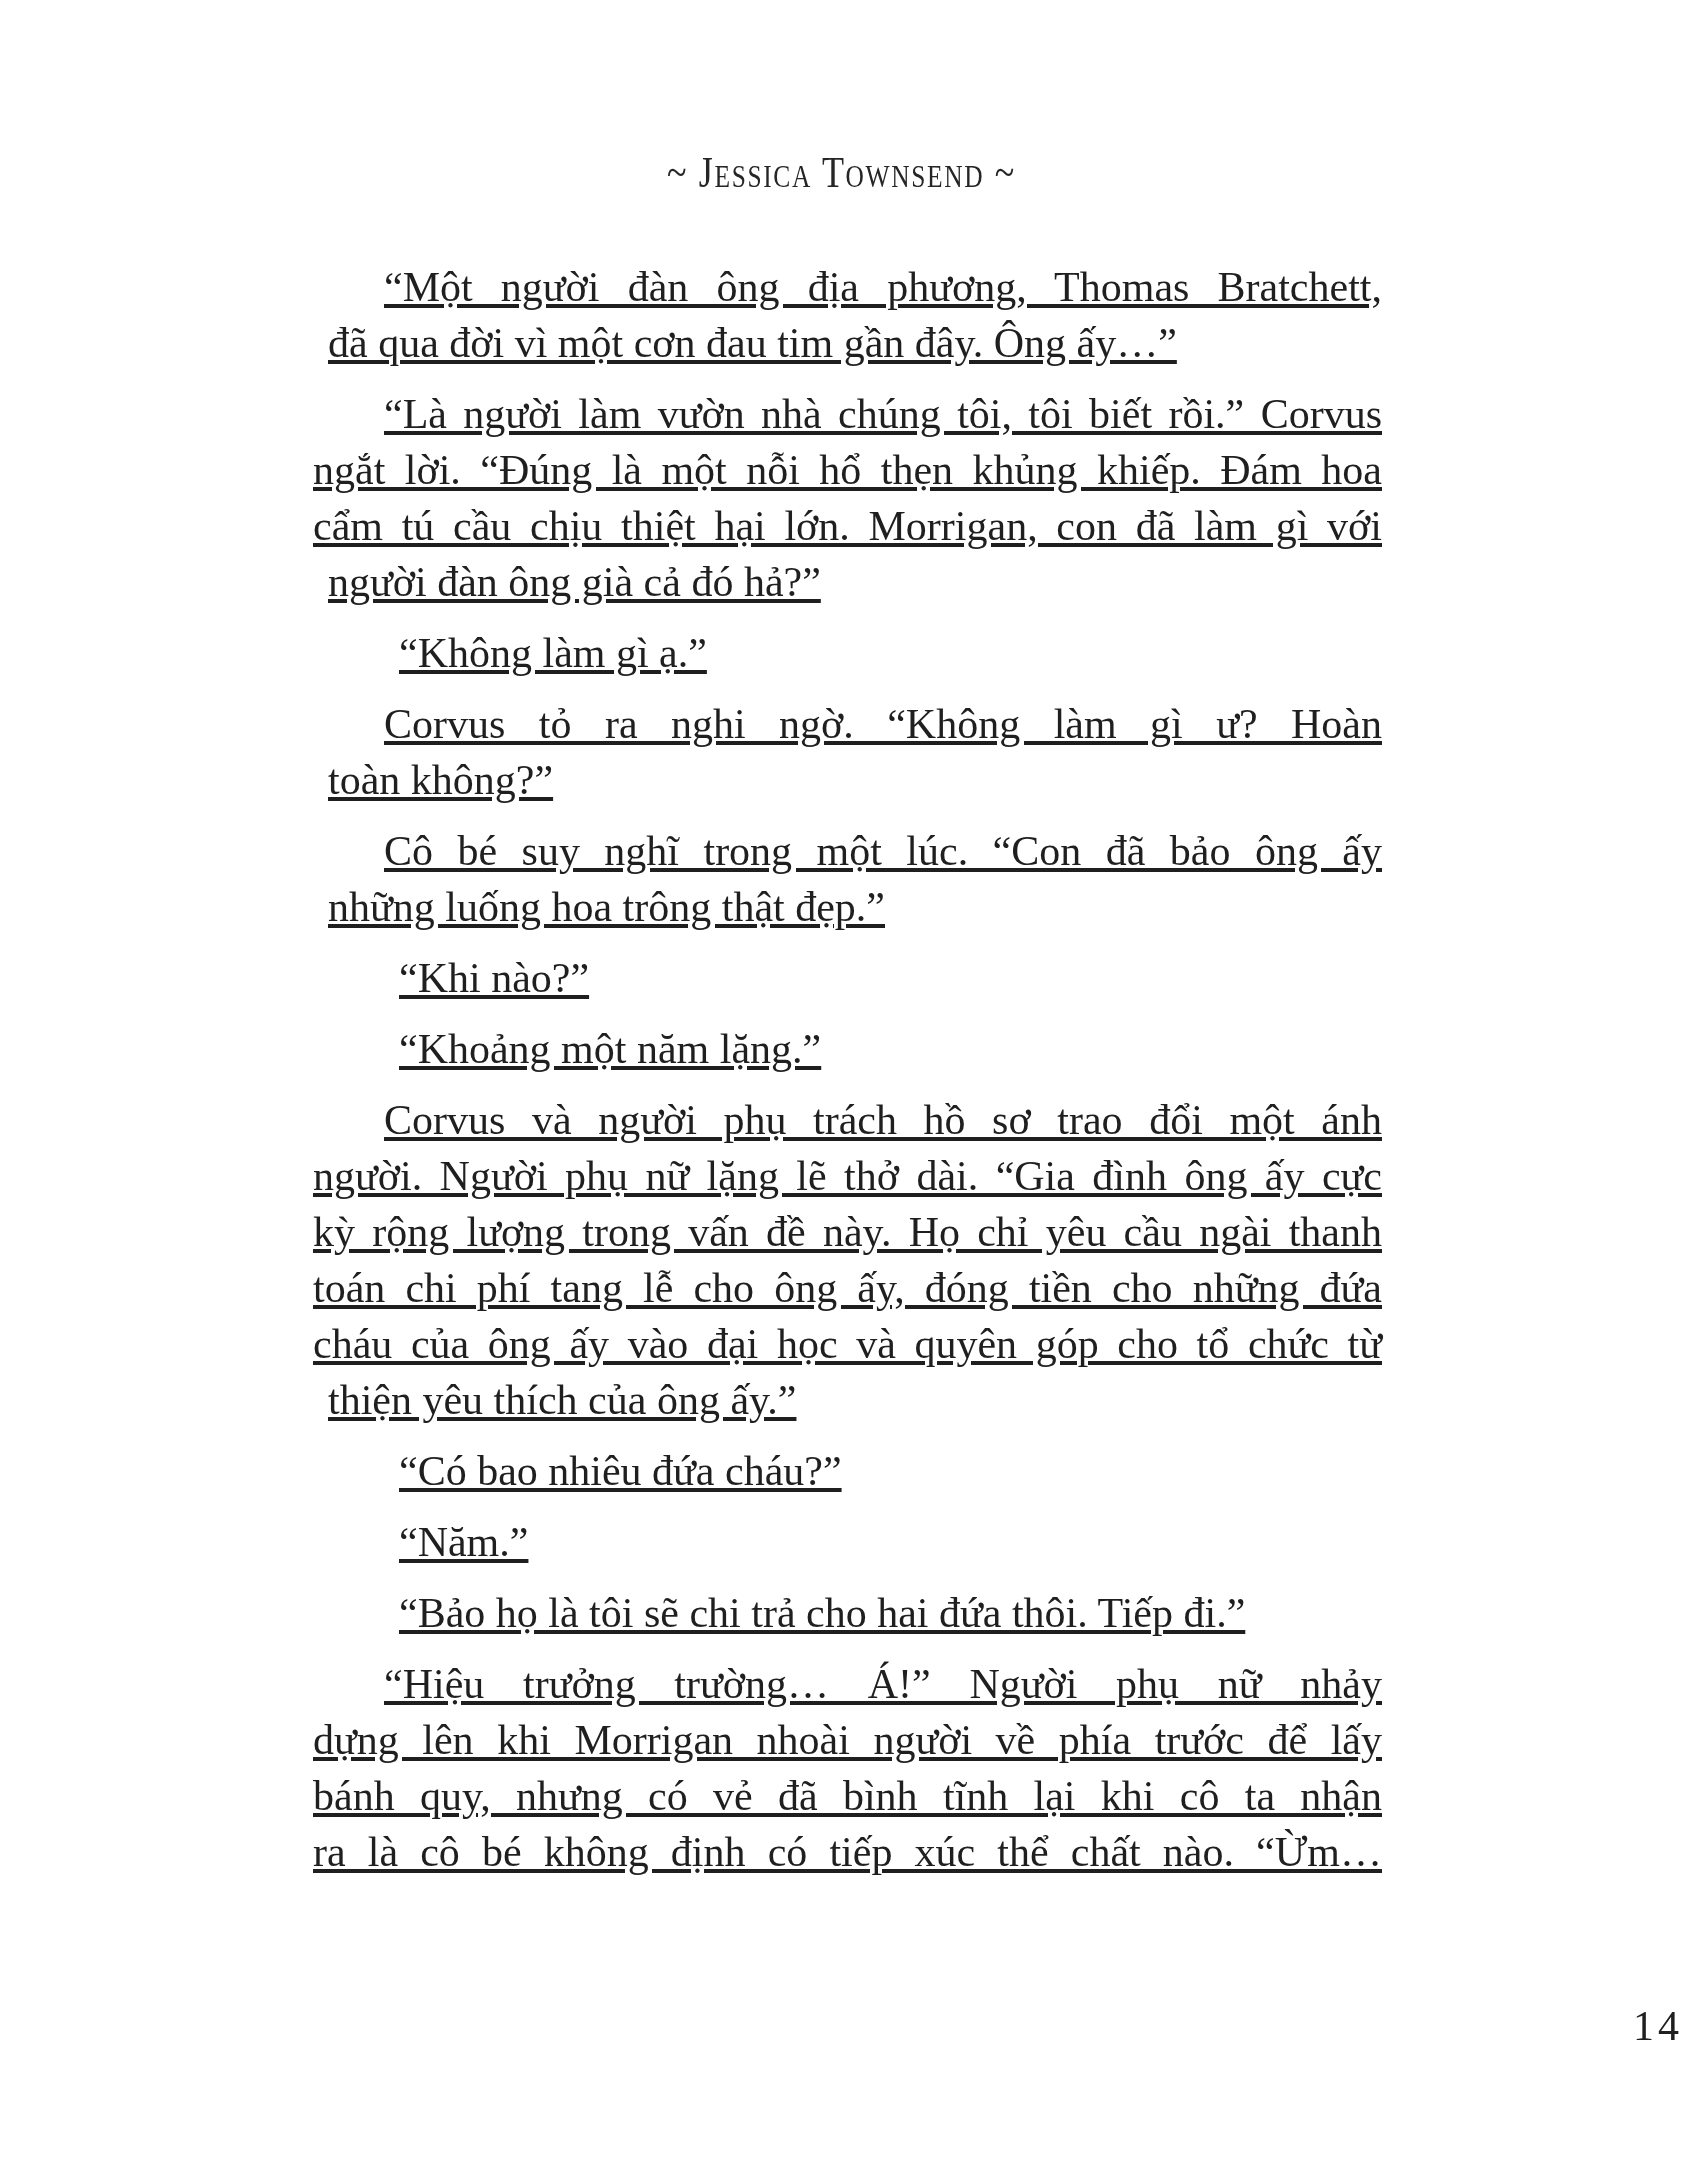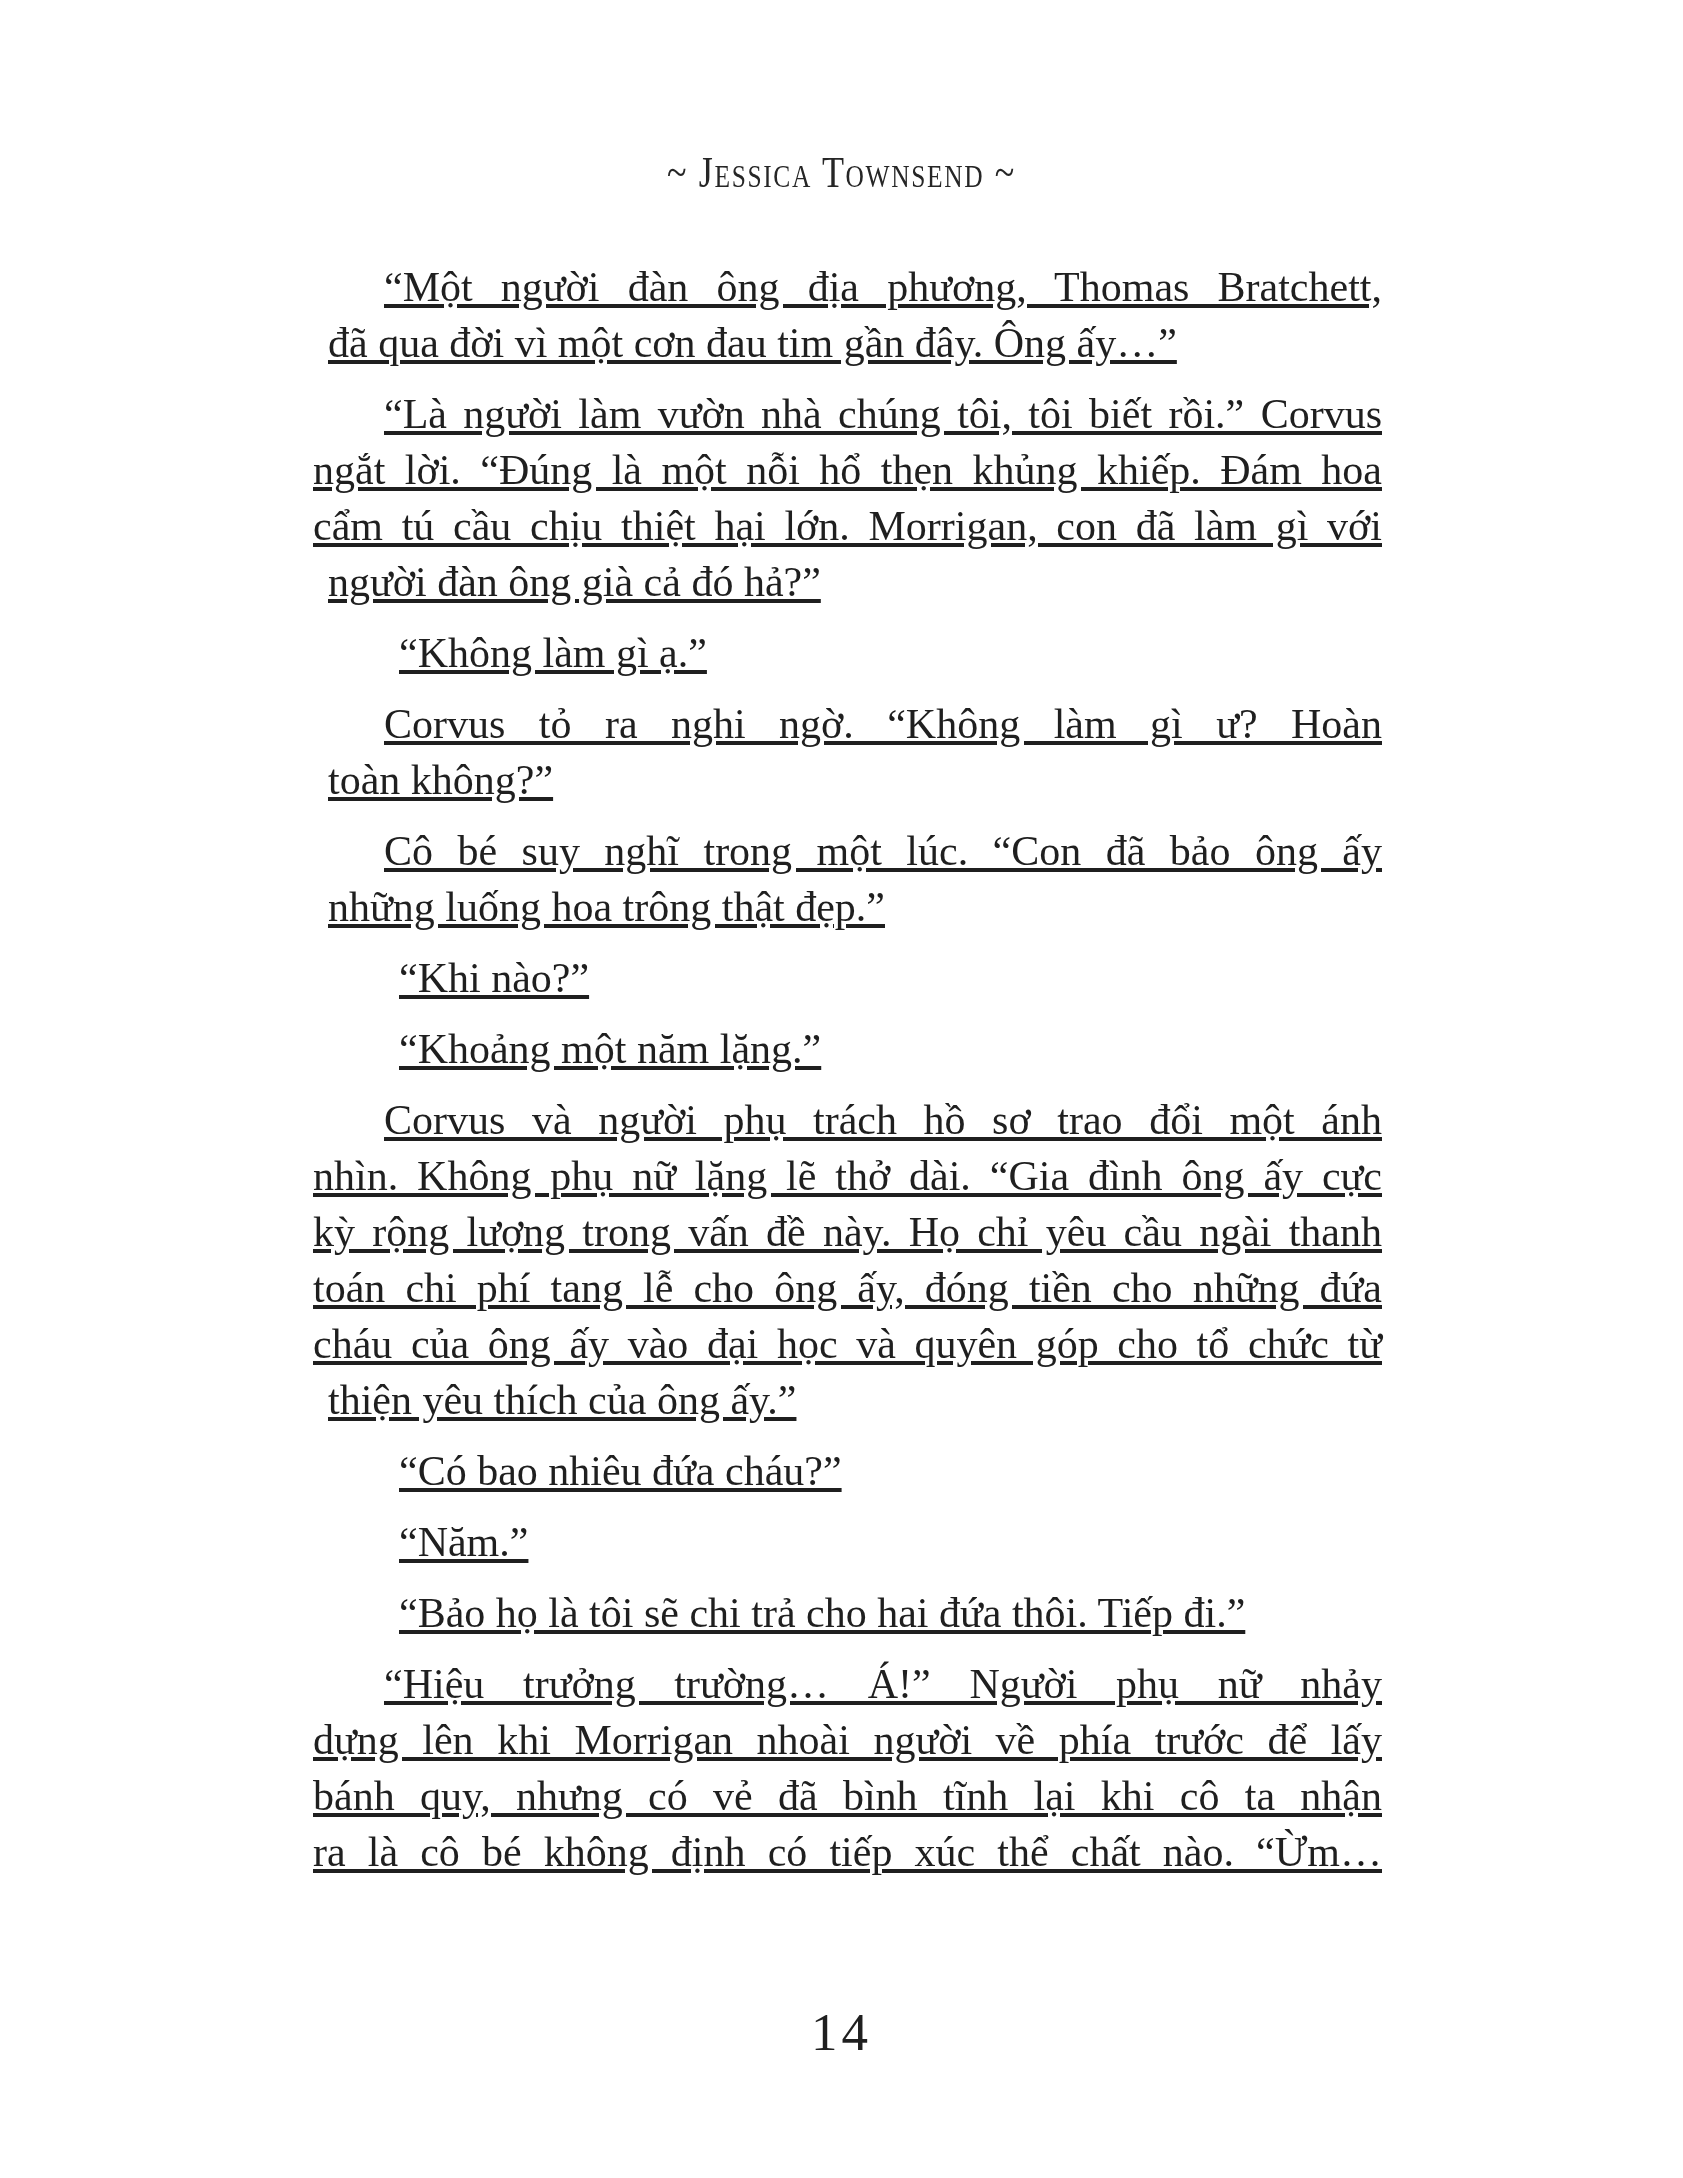--- a/index.html
+++ b/index.html
@@ -56,22 +56,22 @@
   }
   .line.para-last {
     text-align-last: left;
     margin-left: 15px;
   }
   .page-number {
     position: absolute;
     top: 2002px;
     left: 0;
     width: 100%;
-    text-align: center;
-    font-size: 53px;
+    text-align: right;
+    font-size: 42px;
     letter-spacing: 4px;
     color: #1f1f1f;
   }
 </style>
 </head>
 <body>
 
 <div class="page">
   <div class="running-header">~ Jessica Townsend ~</div>
 
@@ -98,21 +98,21 @@
         <span class="line para-last">những luống hoa trông thật đẹp.”</span>
       </p>
       <p>
         <span class="line para-first para-last">“Khi nào?”</span>
       </p>
       <p>
         <span class="line para-first para-last">“Khoảng một năm lặng.”</span>
       </p>
       <p>
         <span class="line para-first">Corvus và người phụ trách hồ sơ trao đổi một ánh</span>
-        <span class="line">nhìn. Không phụ nữ lặng lẽ thở dài. “Gia đình ông ấy cực</span>
+        <span class="line">người. Người phụ nữ lặng lẽ thở dài. “Gia đình ông ấy cực</span>
         <span class="line">kỳ rộng lượng trong vấn đề này. Họ chỉ yêu cầu ngài thanh</span>
         <span class="line">toán chi phí tang lễ cho ông ấy, đóng tiền cho những đứa</span>
         <span class="line">cháu của ông ấy vào đại học và quyên góp cho tổ chức từ</span>
         <span class="line para-last">thiện yêu thích của ông ấy.”</span>
       </p>
       <p>
         <span class="line para-first para-last">“Có bao nhiêu đứa cháu?”</span>
       </p>
       <p>
         <span class="line para-first para-last">“Năm.”</span>

